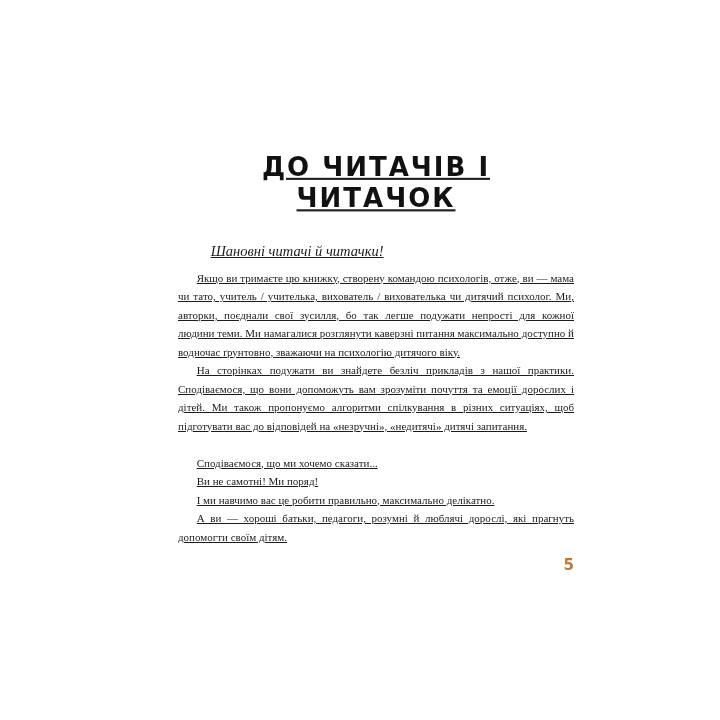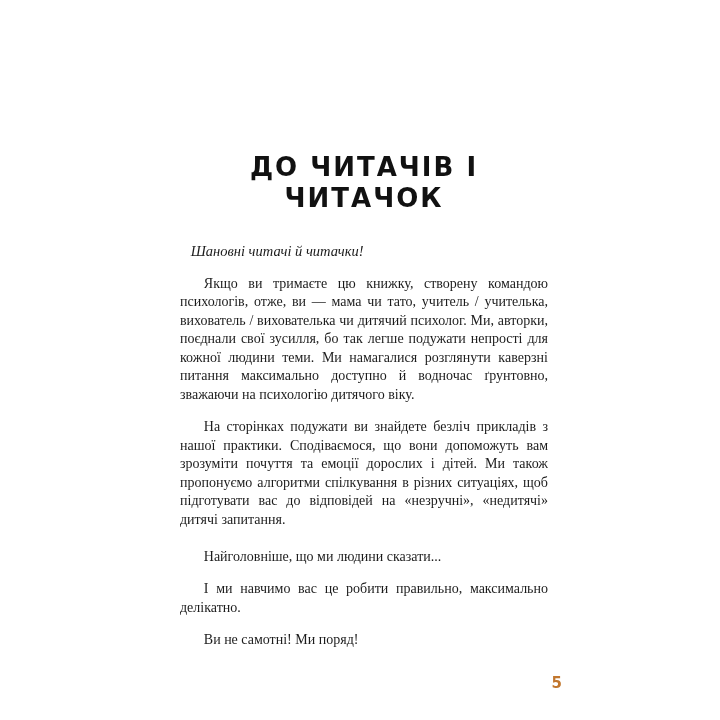--- a/index.html
+++ b/index.html
@@ -11,48 +11,49 @@
       position: relative;
       width: 720px;
       height: 720px;
       background: #ffffff;
       font-family: "Liberation Serif", serif;
       color: #1c1c1c;
       overflow: hidden;
     }
     .content {
       position: absolute;
-      left: 166px;
+      left: 178px;
       top: 152px;
       width: 396px;
+      text-decoration: underline;
     }
     .title {
       font-family: "DejaVu Sans", sans-serif;
       font-weight: 800;
       font-size: 26px;
       letter-spacing: 2px;
       text-align: center;
       text-transform: uppercase;
       color: #111111;
       margin: 0 0 30px 0;
       transform: scaleY(1.05);
     }
     .greeting {
       font-style: italic;
       font-size: 14.5px;
       line-height: 18.5px;
       text-indent: 1.7em;
-      margin: 0;
+      margin: 8px;
     }
     .para {
-      font-size: 14px;
+      font-size: 11px;
       line-height: 18.5px;
       text-align: justify;
       text-indent: 1.7em;
-      margin: 14px;
+      margin: 0;
     }
     .para.gap-before {
       margin-top: 18.5px;
     }
     .page-number {
       position: absolute;
       right: 0;
       font-family: "DejaVu Sans", sans-serif;
       font-size: 15px;
       font-weight: 600;
@@ -67,24 +68,25 @@
   <div class="content">
 
     <h1 class="title">ДО ЧИТАЧІВ І ЧИТАЧОК</h1>
 
     <p class="greeting">Шановні читачі й читачки!</p>
 
     <p class="para">Якщо ви тримаєте цю книжку, створену командою психологів, отже, ви — мама чи тато, учитель / учителька, вихователь / вихователька чи дитячий психолог. Ми, авторки, поєднали свої зусилля, бо так легше подужати непрості для кожної людини теми. Ми намагалися розглянути каверзні питання максимально доступно й водночас ґрунтовно, зважаючи на психологію дитячого віку.</p>
 
     <p class="para">На сторінках подужати ви знайдете безліч прикладів з нашої практики. Сподіваємося, що вони допоможуть вам зрозуміти почуття та емоції дорослих і дітей. Ми також пропонуємо алгоритми спілкування в різних ситуаціях, щоб підготувати вас до відповідей на «незручні», «недитячі» дитячі запитання.</p>
 
-    <p class="para gap-before">Найголовніше, що ми людини сказати...</p>
+    <p class="para gap-before">Сподіваємося, що ми хочемо сказати...</p>
 
+
+    <p class="para">Ви не самотні! Ми поряд!</p>
 
     <p class="para">І ми навчимо вас це робити правильно, максимально делікатно.</p>
 
-    <p class="para">Ви не самотні! Ми поряд!</p>
-
+    <p class="para">А ви — хороші батьки, педагоги, розумні й люблячі дорослі, які прагнуть допомогти своїм дітям.</p>
 
     <div class="page-number">5</div>
 
   </div>
 </div>
 
 </body></html>

